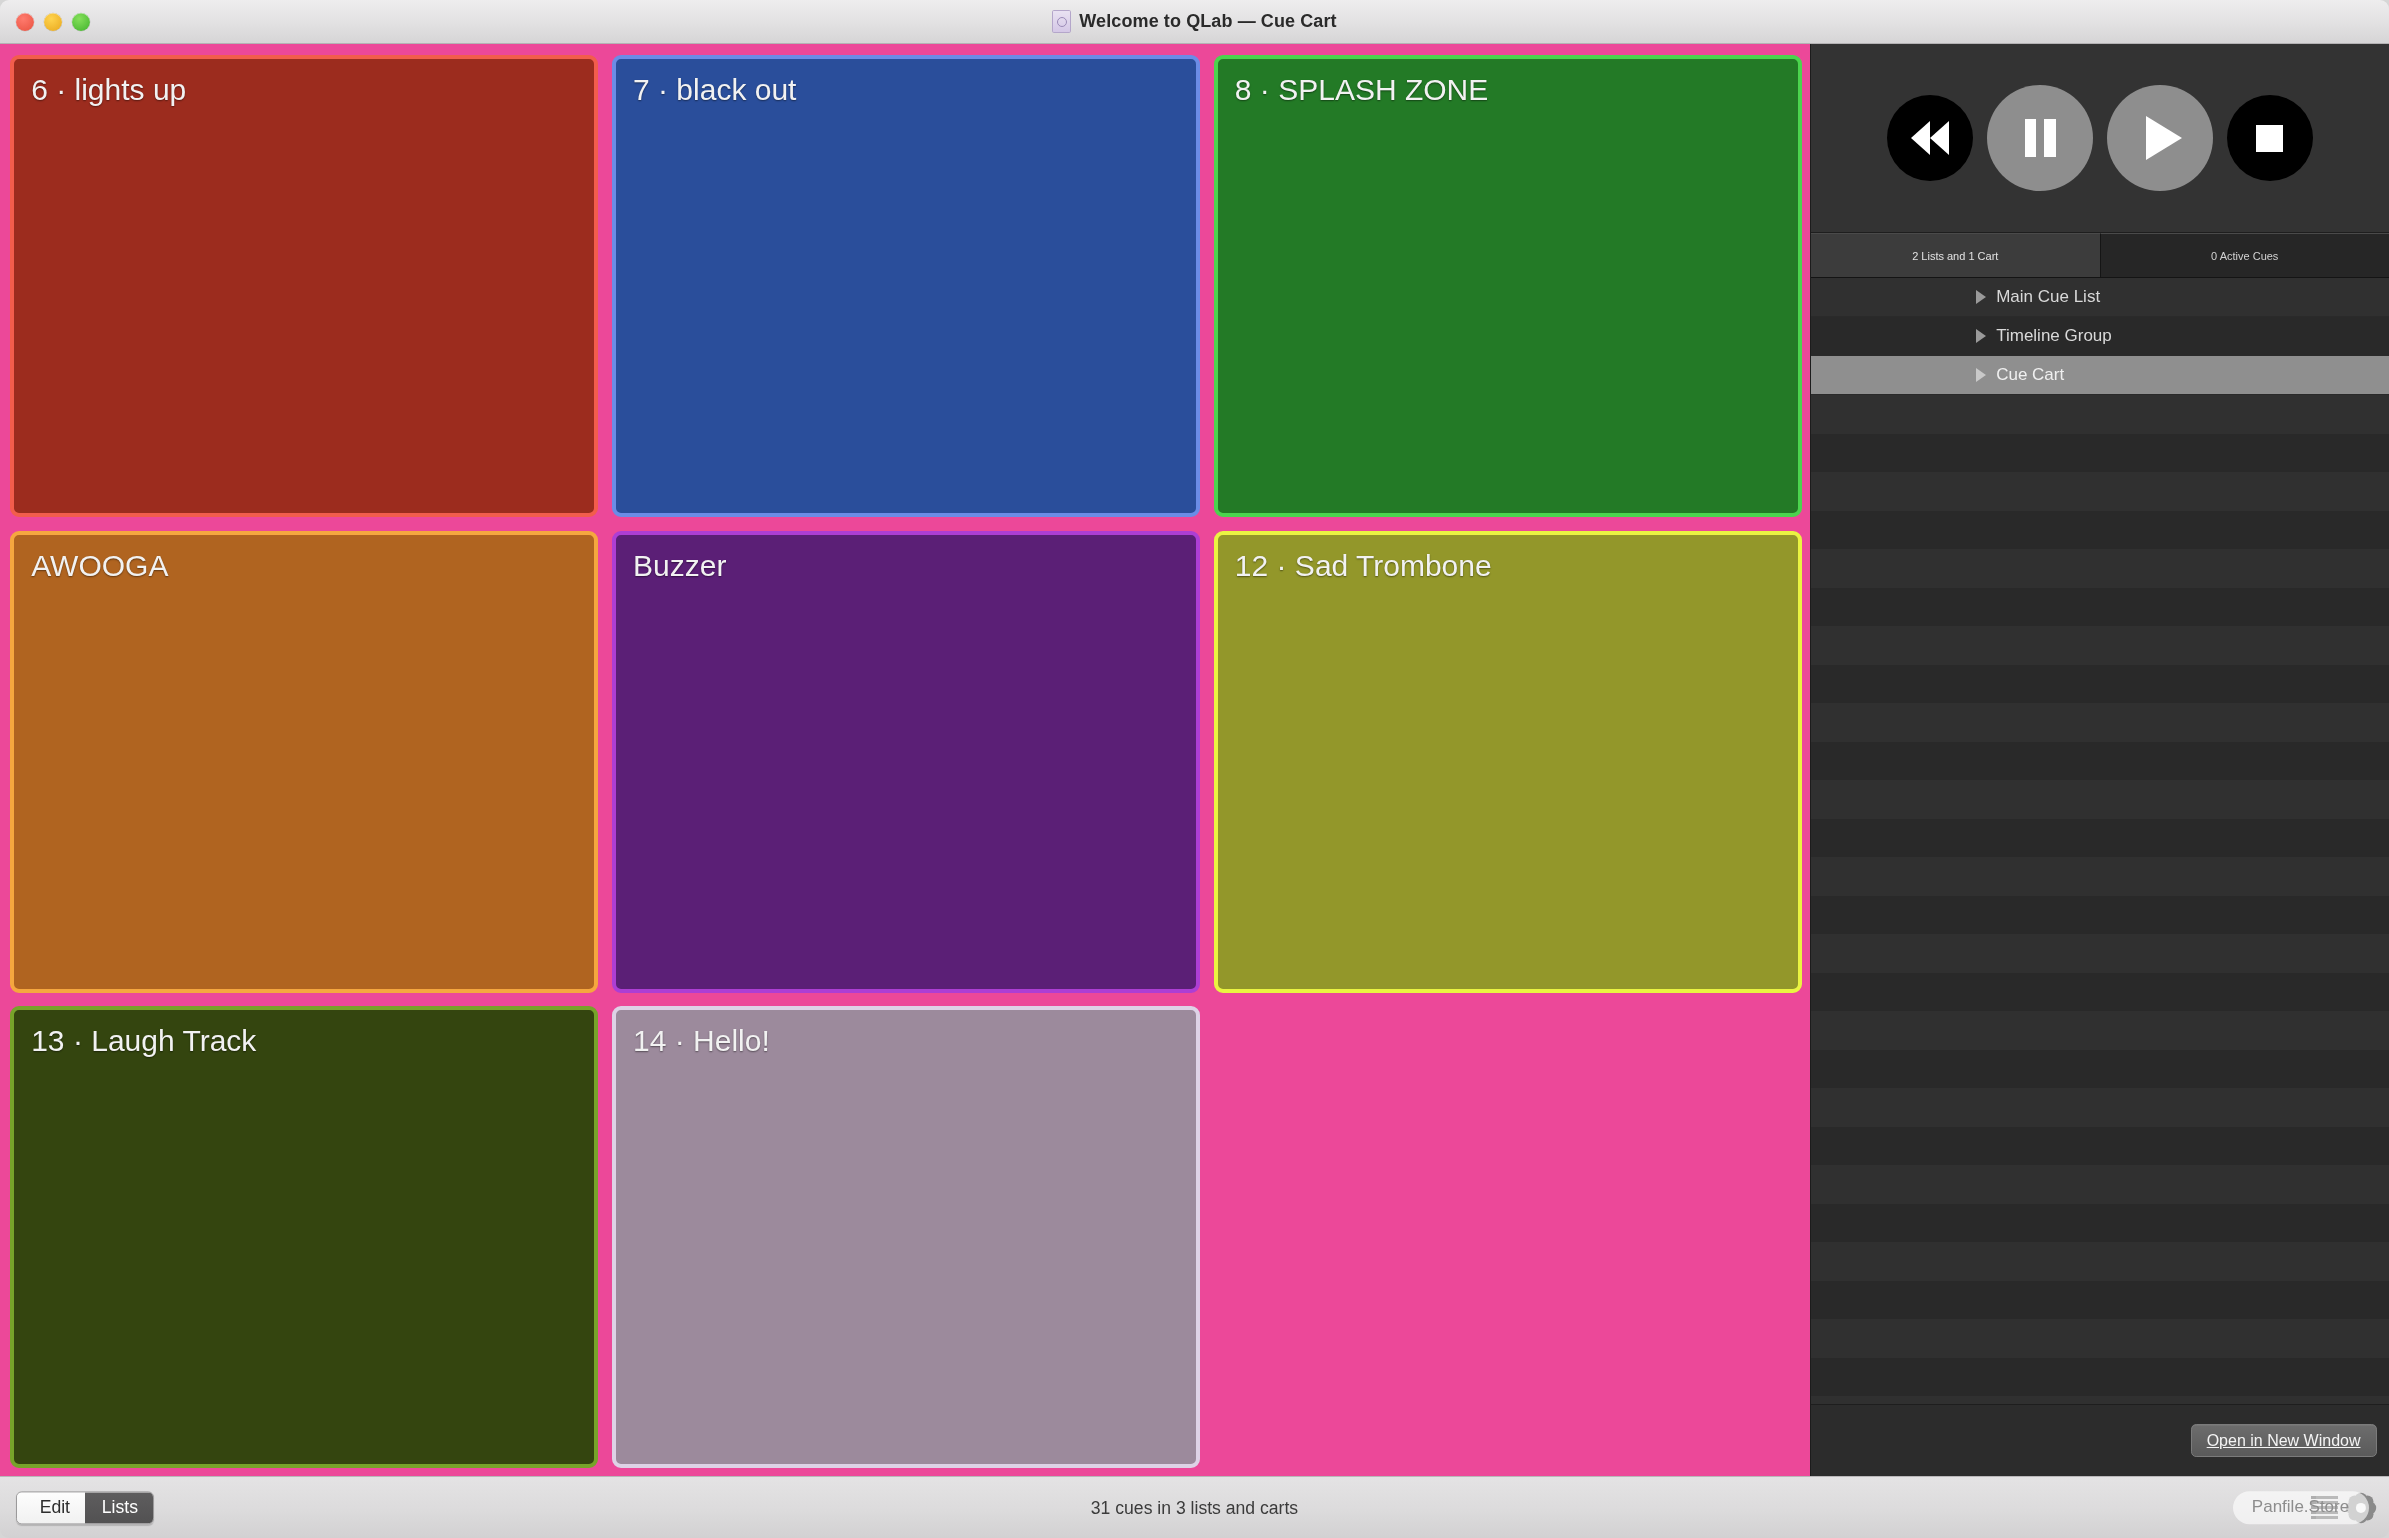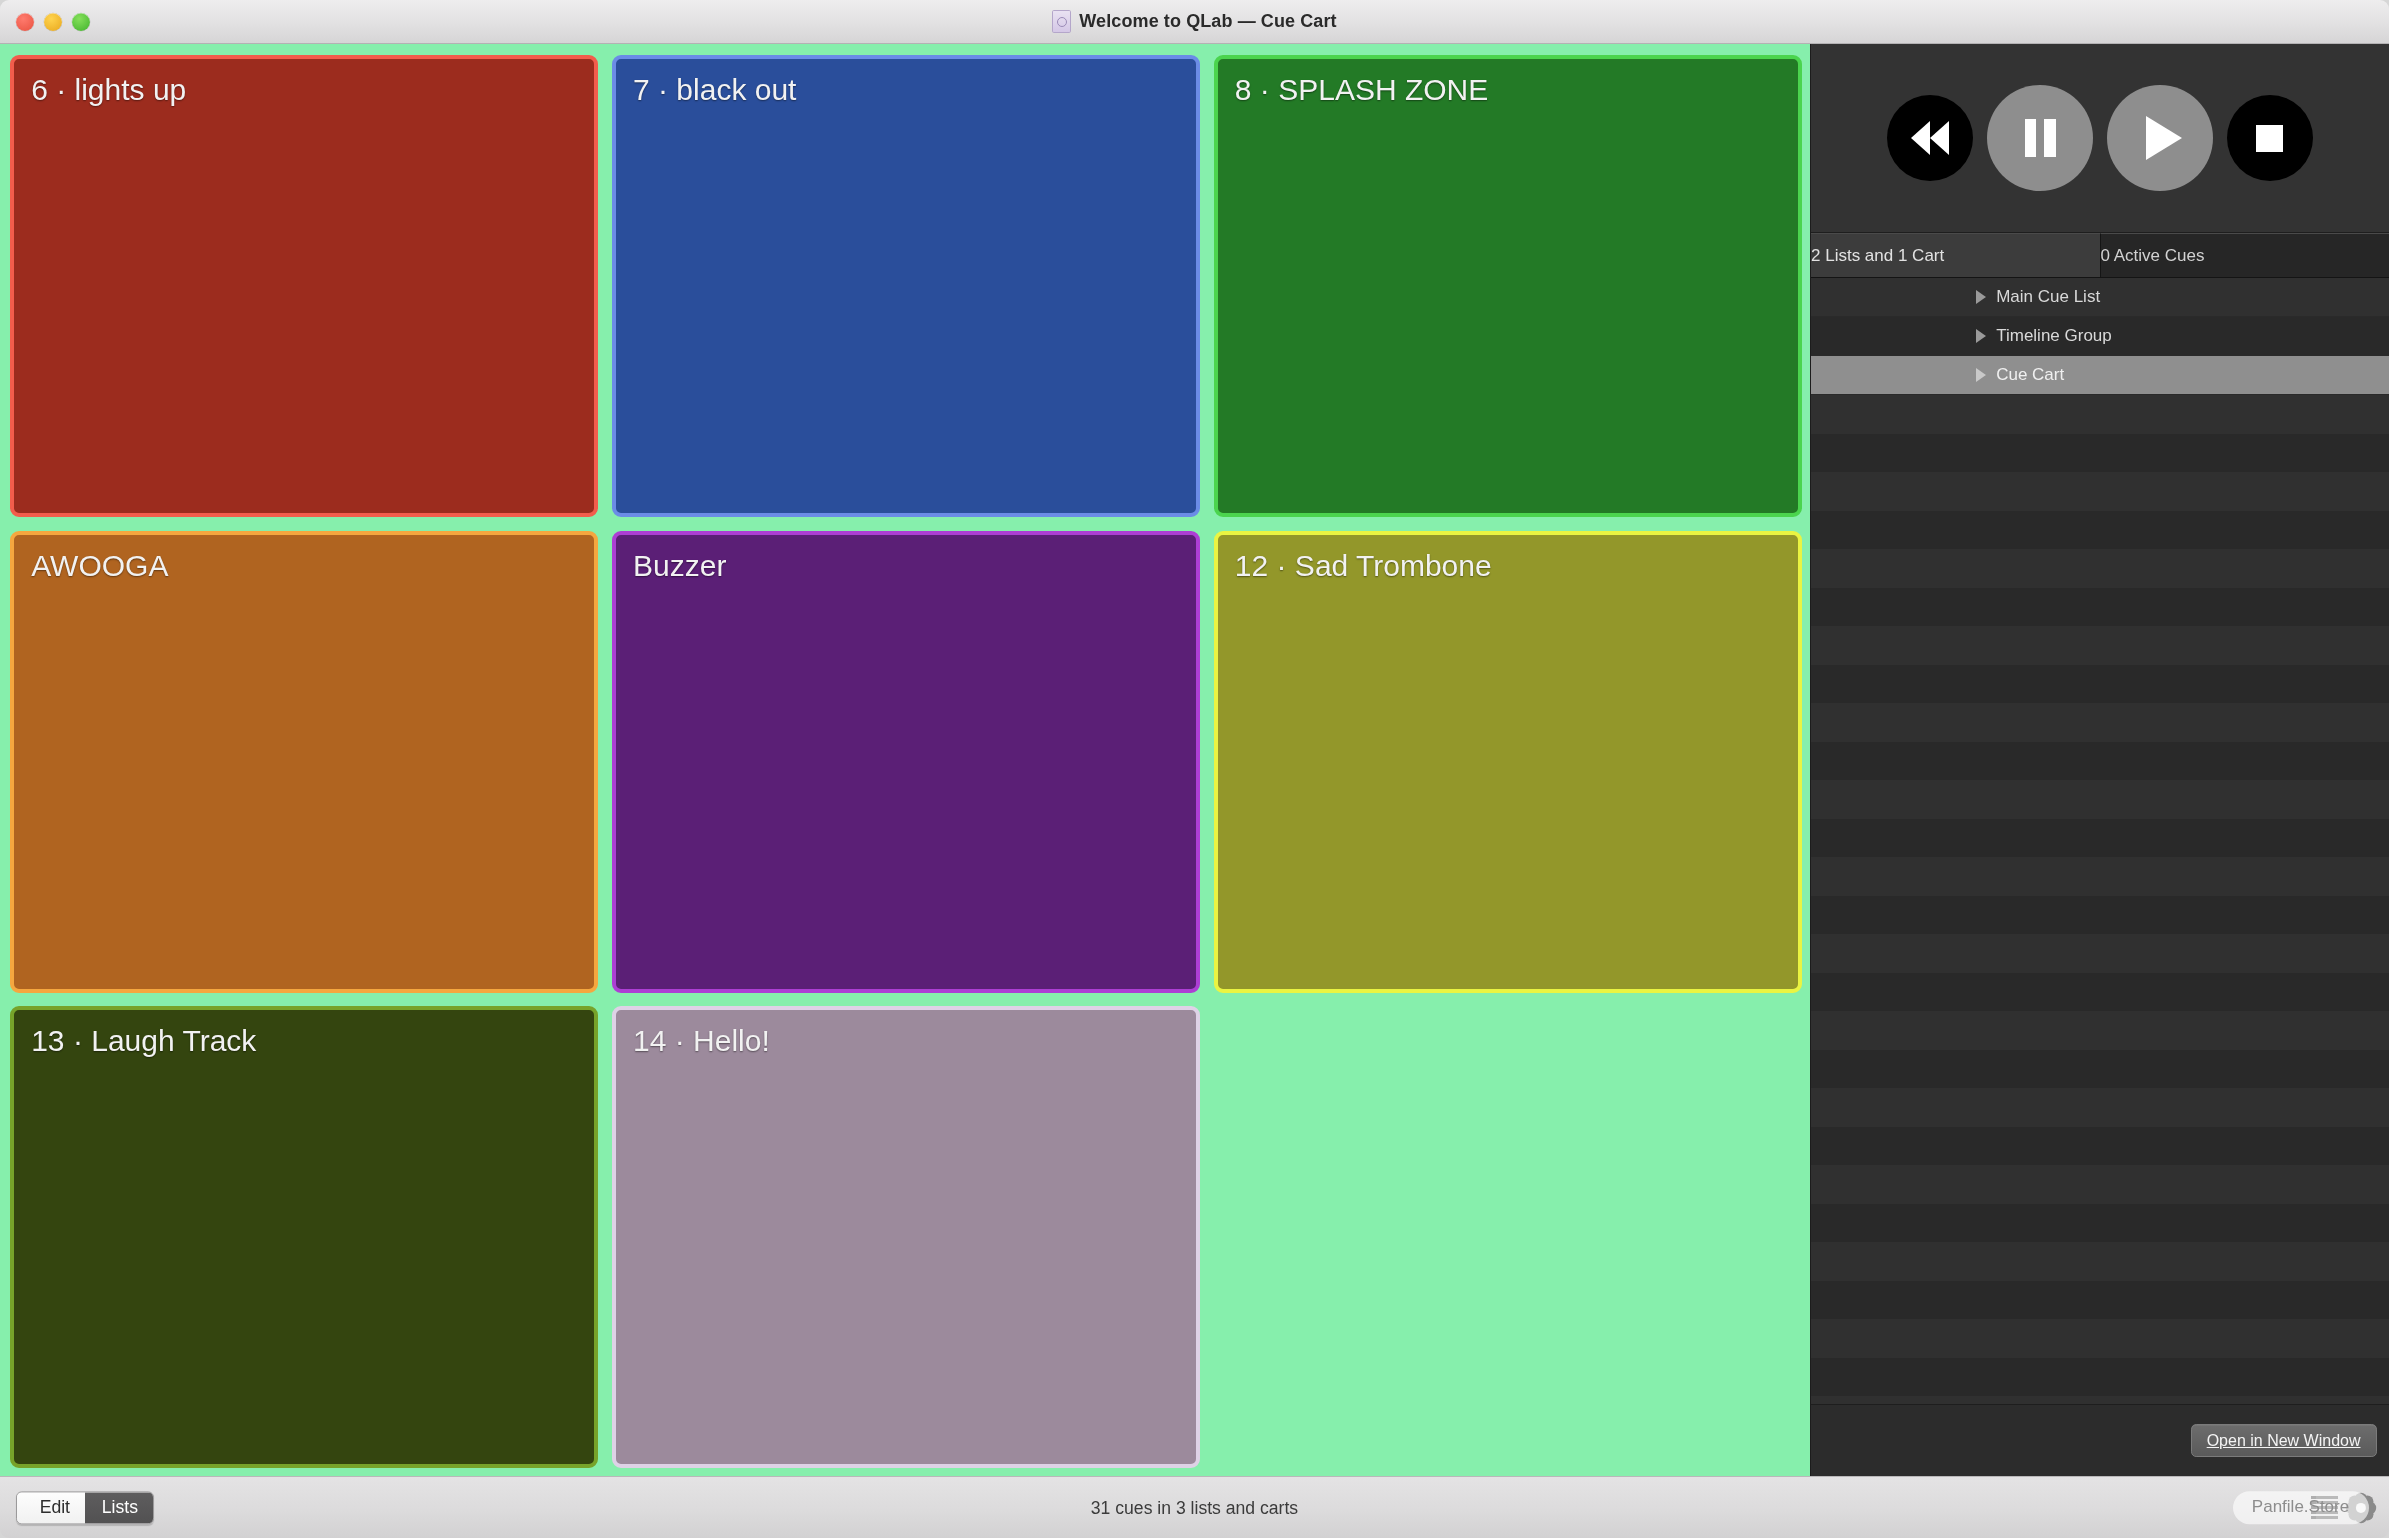--- a/index.html
+++ b/index.html
@@ -84,21 +84,21 @@
     flex: 1 1 auto;
     display: flex;
     min-height: 0;
     background: #2b2b2b;
   }
 
   
   #cart-area {
     flex: 0 0 1810px;
     width: 1810px;
-    background: #86efac;
+    background: #ec4899;
     padding: 11.4px 8px 8px 10.2px;
     box-sizing: border-box;
     display: grid;
     grid-template-columns: repeat(3, 1fr);
     grid-template-rows: repeat(3, 1fr);
     gap: 13.7px 13.7px;
   }
   .cue-tile {
     border-radius: 9px;
     border-width: 4px;
@@ -180,22 +180,22 @@
   
   #tabbar {
     flex: 0 0 44px;
     display: flex;
     border-bottom: 0.6px solid #141414;
   }
   .seg-tab {
     flex: 1 1 0;
     display: flex;
     align-items: center;
-    justify-content: flex-start;
-    font-size: 17px;
+    justify-content: center;
+    font-size: 11px;
     color: #e2e2e2;
     border-top: 0.6px solid #4a4a4a;
     box-sizing: border-box;
   }
   .seg-tab.active { background: #3c3c3c; }
   .seg-tab.inactive { background: #262626; color: #d2d2d2; }
   .seg-tab + .seg-tab { border-left: 0.6px solid #151515; }
 
   
   #list-rows { flex: 0 0 auto; }

